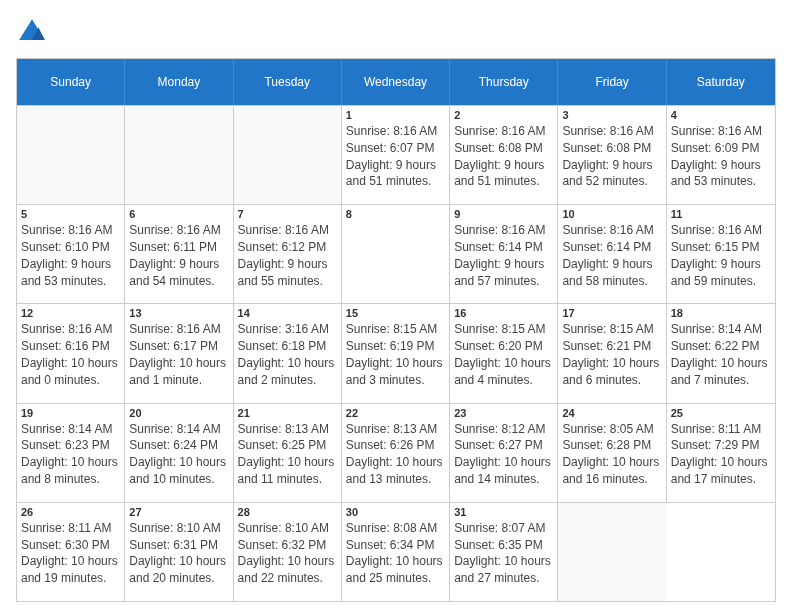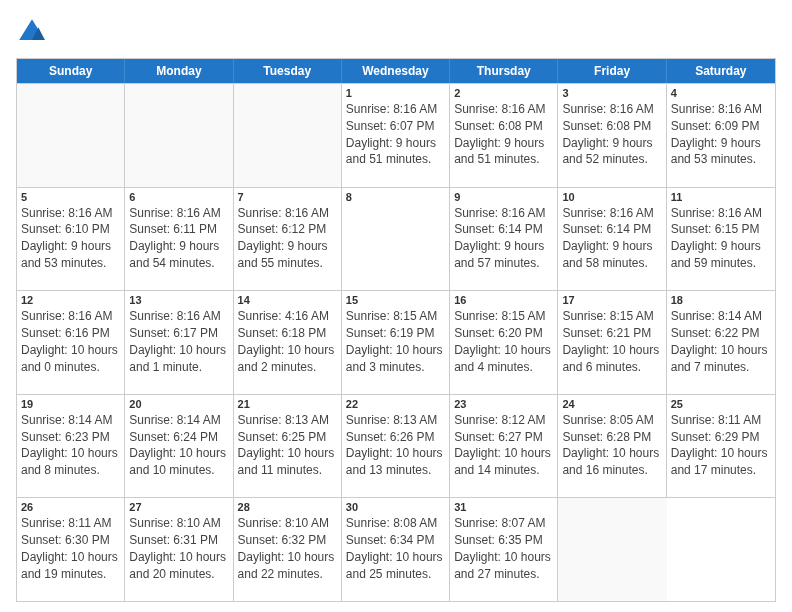--- a/index.html
+++ b/index.html
@@ -66,22 +66,22 @@
       border: 1px solid #ccc;
     }
     .cal-header-row {
       display: grid;
       grid-template-columns: repeat(7, 1fr);
       background: #2176c7;
     }
     .cal-header-cell {
       color: #fff;
       font-size: 12px;
-      font-weight: bold;
-      padding: 5px 4px;
+      font-weight: normal;
+      padding: 16px 4px;
       text-align: center;
       border-right: 1px solid #3a8ad4;
     }
     .cal-header-cell:last-child { border-right: none; }
     .cal-body {
       display: flex;
       flex-direction: column;
       flex: 1;
     }
     .cal-week {
@@ -235,21 +235,21 @@
           </div>
           <div class="cal-cell">
             <span class="day-num">13</span>
             <div class="day-info">Sunrise: 8:16 AM
 Sunset: 6:17 PM
 Daylight: 10 hours
 and 1 minute.</div>
           </div>
           <div class="cal-cell">
             <span class="day-num">14</span>
-            <div class="day-info">Sunrise: 4:16 AM
+            <div class="day-info">Sunrise: 3:16 AM
 Sunset: 6:18 PM
 Daylight: 10 hours
 and 2 minutes.</div>
           </div>
           <div class="cal-cell">
             <span class="day-num">15</span>
             <div class="day-info">Sunrise: 8:15 AM
 Sunset: 6:19 PM
 Daylight: 10 hours
 and 3 minutes.</div>
@@ -315,21 +315,21 @@
           <div class="cal-cell">
             <span class="day-num">24</span>
             <div class="day-info">Sunrise: 8:05 AM
 Sunset: 6:28 PM
 Daylight: 10 hours
 and 16 minutes.</div>
           </div>
           <div class="cal-cell">
             <span class="day-num">25</span>
             <div class="day-info">Sunrise: 8:11 AM
-Sunset: 6:29 PM
+Sunset: 7:29 PM
 Daylight: 10 hours
 and 17 minutes.</div>
           </div>
         </div>
         <div class="cal-week">
           <div class="cal-cell">
             <span class="day-num">26</span>
             <div class="day-info">Sunrise: 8:11 AM
 Sunset: 6:30 PM
 Daylight: 10 hours

